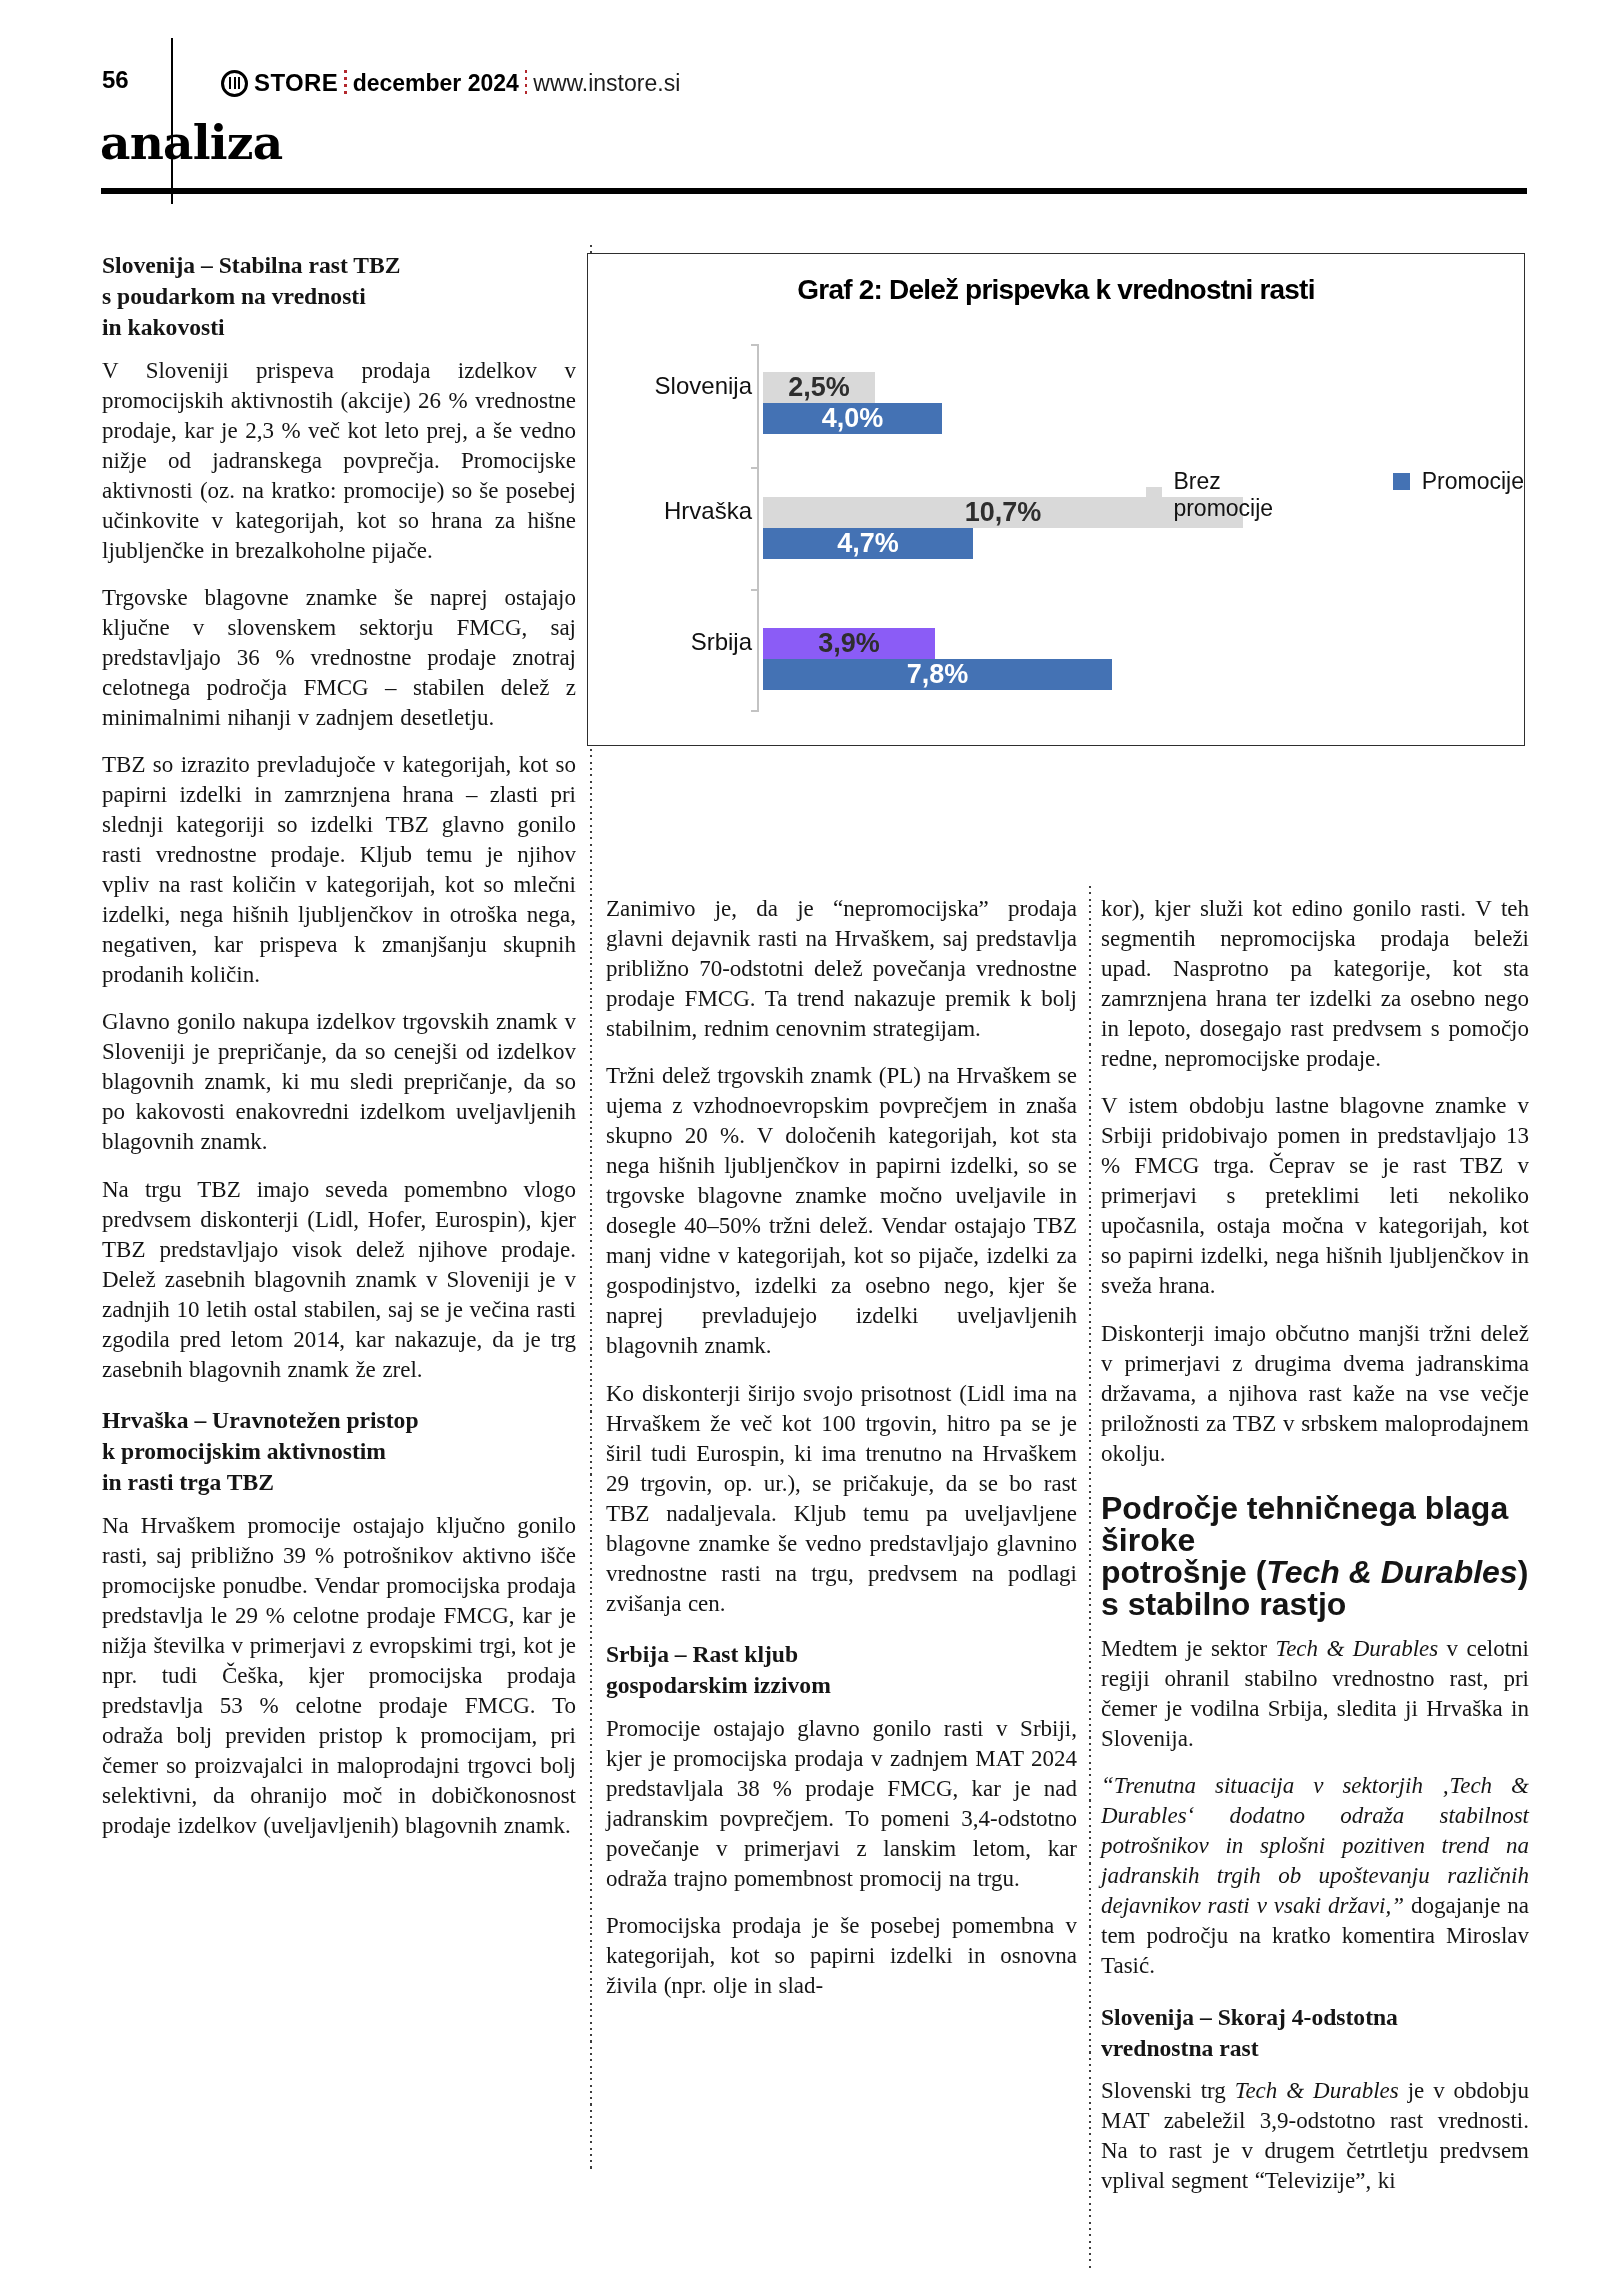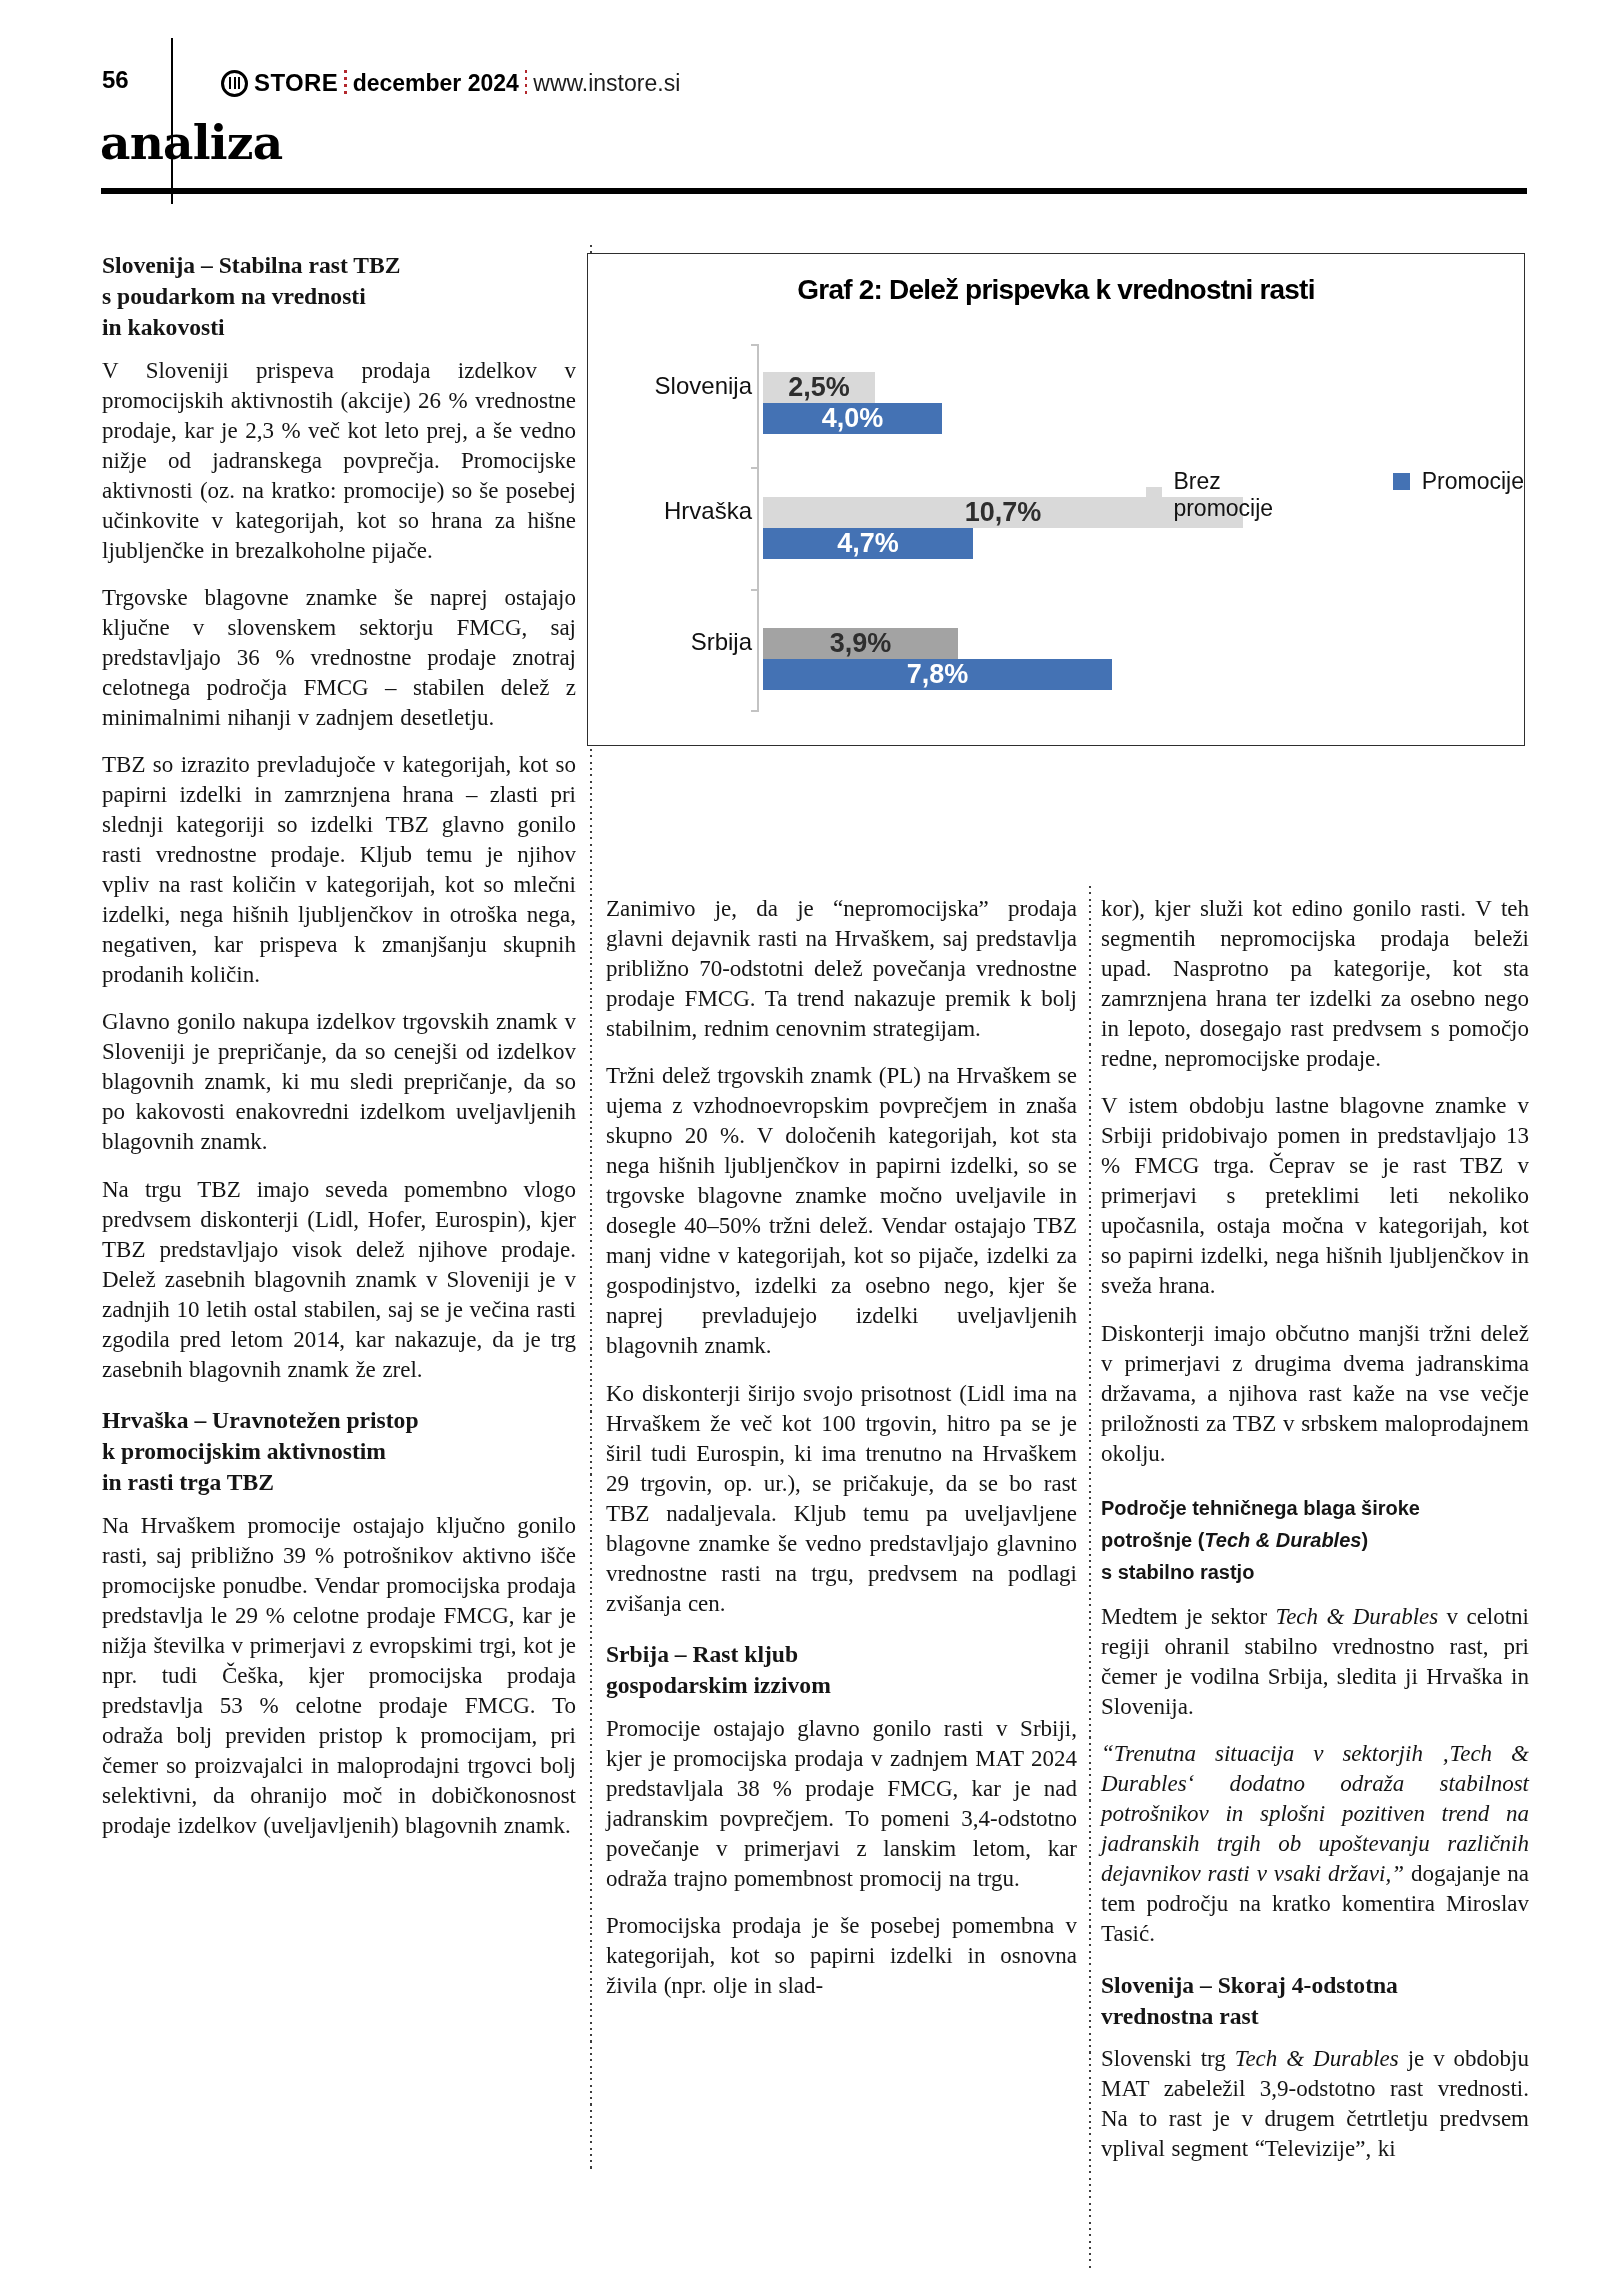--- a/index.html
+++ b/index.html
@@ -25,21 +25,21 @@
   .vdot.mid{left:1089px;top:886px;height:1382px;}
 
   
   .col{position:absolute;}
   .col-left{left:102px;top:250px;width:474px;}
   .col-mid{left:606px;top:894px;width:471px;}
   .col-right{left:1101px;top:894px;width:428px;}
   .col p{margin:0 0 17.3px 0;font-size:23px;line-height:30px;text-align:justify;word-spacing:0.8px;}
   .h-serif{font-weight:bold;font-size:23.6px;line-height:31px;margin:20.4px 0 12.6px 0;font-family:Liberation Serif, serif;}
   .col > .h-serif:first-child{margin-top:0;}
-  .h-sans{font-family:"Liberation Sans",sans-serif;font-weight:bold;font-size:20px;line-height:32px;margin:23.6px 0 14px 0;}
+  .h-sans{font-family:"Liberation Sans",sans-serif;font-weight:bold;font-size:32px;line-height:32px;margin:23.6px 0 14px 0;}
 
   
   .chartbox{position:absolute;left:587px;top:253px;width:938px;height:493px;border:1.6px solid #2e2e2e;background:#fff;box-sizing:border-box;}
   .chart-title{position:absolute;left:0;top:20.4px;width:100%;text-align:center;
                font:bold 28px "Liberation Sans",sans-serif;color:#000;letter-spacing:-0.8px;}
   .axis{position:absolute;left:169px;top:90px;width:1.6px;height:368px;background:#c3c3c3;}
   .tick{position:absolute;left:163px;width:6.3px;height:1.6px;background:#c3c3c3;}
   .crow{position:absolute;left:17px;height:51px;display:flex;align-items:flex-start;}
   .cat{width:158px;padding-right:11px;box-sizing:border-box;text-align:right;
        font:24px "Liberation Sans",sans-serif;color:#111;}
@@ -92,21 +92,21 @@
         <div class="crow" style="top: 243px; width: 100%;">
           <div class="cat">Hrvaška</div>
           <div class="segwrap">
             <div class="seg" style="width: 480px; background: rgb(217, 217, 217); color: rgb(46, 46, 46);">10,7%</div>
             <div class="seg" style="width: 210px; background: rgb(68, 114, 180); color: rgb(255, 255, 255);">4,7%</div>
           </div>
         </div>
         <div class="crow" style="top: 374px; width: 100%;">
           <div class="cat">Srbija</div>
           <div class="segwrap">
-            <div class="seg" style="width: 195px; background: #a3a3a3; color: rgb(46, 46, 46);">3,9%</div>
+            <div class="seg" style="width: 172px; background: #8b5cf6; color: rgb(46, 46, 46);">3,9%</div>
             <div class="seg" style="width: 349px; background: rgb(68, 114, 180); color: rgb(255, 255, 255);">7,8%</div>
           </div>
         </div>
       </div>
     <div class="legend">
       <span class="legend-item">
         <span class="sw" style="background: rgb(217, 217, 217);"></span>
         <span>Brez promocije</span>
       </span>
       <span class="legend-item">

